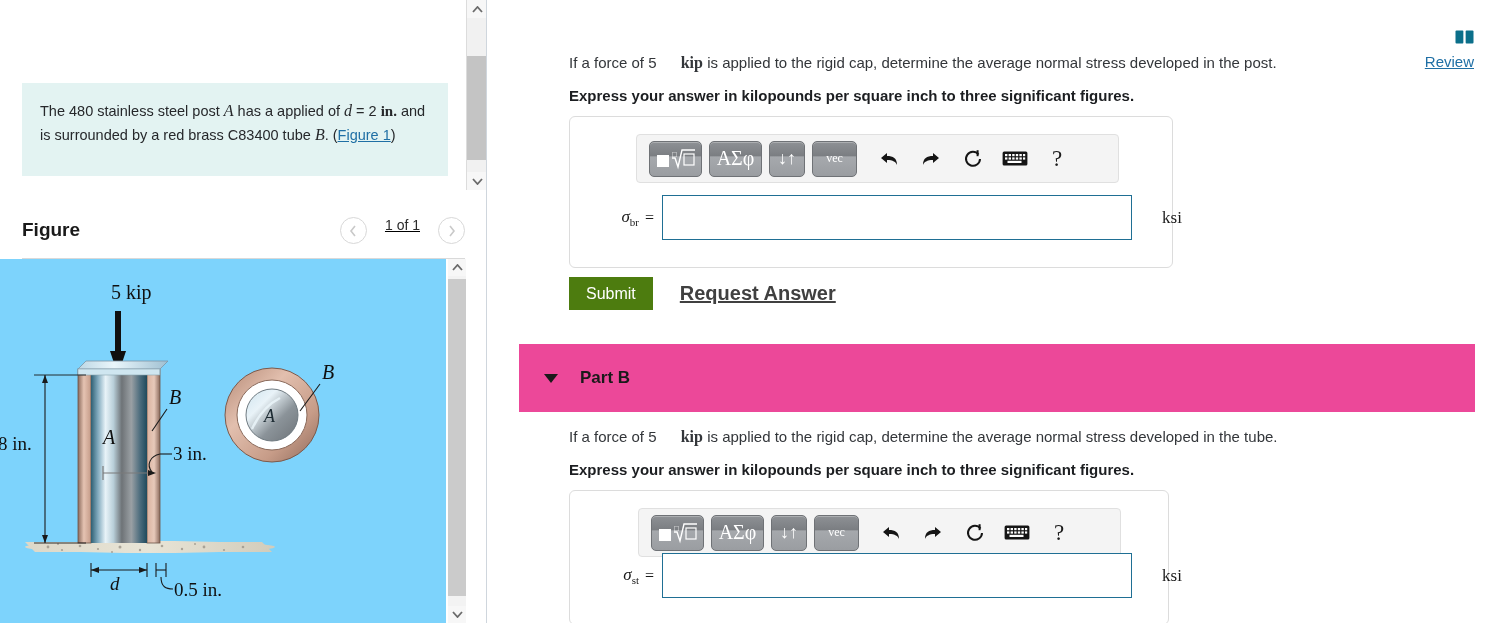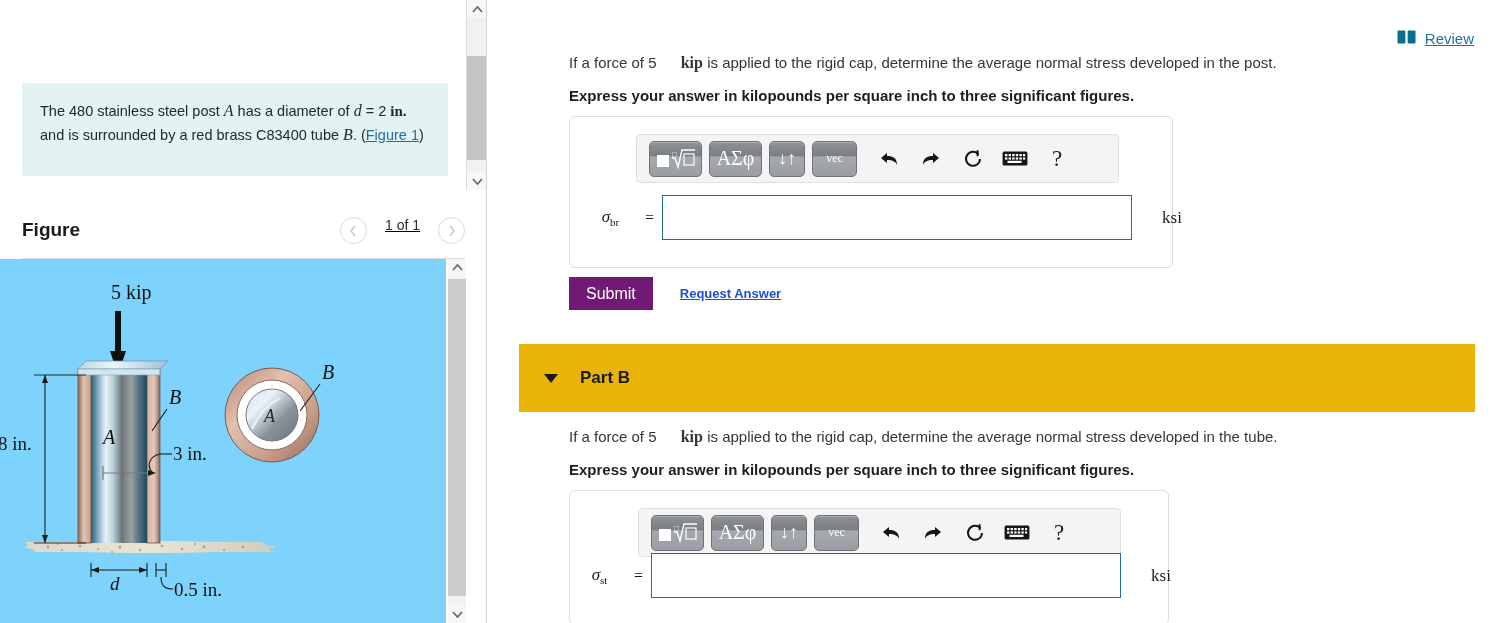--- a/index.html
+++ b/index.html
@@ -102,21 +102,21 @@
   }
 
   
   .right-panel {
     position: absolute; left: 487px; top: 0;
     width: 1015px; height: 623px; background: #fff;
   }
 
   .review-row {
     position: absolute; right: 28px; top: 30px;
-    display: flex; align-items: flex-start; gap: 9px;
+    display: flex; align-items: flex-end; gap: 9px; flex-direction: column;
   }
   .book-icon { display: block; }
   .review-link {
     font-size: 15px; color: #1f6fa5;
     text-decoration: underline; cursor: pointer;
   }
 
   .qtext {
     position: absolute; left: 82px; top: 53px;
     font-size: 15px; color: #33363a; line-height: 1.3;
@@ -170,25 +170,25 @@
     cursor: pointer; color: #1b1b1b;
     margin-left: 8px;
   }
   .help-q { font-size: 23px; color: #1b1b1b; font-family: "Liberation Serif", serif; }
 
   .ans-row {
     position: absolute;
     display: flex; align-items: center;
   }
   .ansrow-a { left: 12px; top: 78px; }
-  .ansrow-b { left: 1px; top: 62px; }
+  .ansrow-b { left: 12px; top: 62px; }
   .sym {
     font-family: "Liberation Serif", serif;
     font-size: 17px; font-style: italic;
-    width: 57px; text-align: center; color: #1a1a1a;
+    width: 57px; text-align: right; color: #1a1a1a;
   }
   .sym sub { font-style: normal; font-size: 11px; }
   .eq { font-family: "Liberation Serif", serif; font-size: 16px; margin: 0 8px 0 6px; color: #1a1a1a; }
   .ansinput {
     width: 470px; height: 45px;
     border: 1px solid #1f6f94;
     background: #fff;
     box-sizing: border-box;
     outline: none;
     font-size: 15px;
@@ -198,40 +198,40 @@
   .unit {
     font-family: "Liberation Serif", serif;
     font-size: 17px; margin-left: 30px; color: #1a1a1a;
   }
 
   .submit-row {
     position: absolute; left: 82px; top: 277px;
     display: flex; align-items: center;
   }
   .submit-btn {
-    background: #701a75;
+    background: #4d7c0f;
     color: #fff;
     border: none;
     font-size: 16px;
     padding: 0 17px;
     height: 33px;
     cursor: pointer;
     font-family: "Liberation Sans", sans-serif;
   }
   .request-link {
     margin-left: 27px;
-    color: #1d4ed8; font-size: 13px; font-weight: bold;
+    color: #404040; font-size: 20px; font-weight: bold;
     text-decoration: underline; cursor: pointer;
   }
 
   .part-header {
     position: absolute;
     left: 32px; top: 344px;
     width: 956px; height: 68px;
-    background: #eab308;
+    background: #ec4899;
     display: flex; align-items: center;
   }
   .caret {
     margin-left: 25px;
     width: 0; height: 0;
     border-left: 7px solid transparent;
     border-right: 7px solid transparent;
     border-top: 9px solid #1a1a1a;
     cursor: pointer;
   }
@@ -247,21 +247,21 @@
 </style>
 </head>
 <body>
 
 <div class="page">
 
   <div class="left-panel">
 
     <div class="infobox">
       <div class="txt">
-        <span>The 480 stainless steel post </span><span class="mathit">A</span><span> has a diameter of </span><span class="mathit">d</span><span> = 2 </span><span class="mathrm" style="font-weight:bold">in.</span><span> and is surrounded by a red brass C83400 tube </span><span class="mathit">B</span><span>. (</span><span class="flink">Figure 1</span><span>)</span>
+        <span>The 480 stainless steel post </span><span class="mathit">A</span><span> has a applied of </span><span class="mathit">d</span><span> = 2 </span><span class="mathrm" style="font-weight:bold">in.</span><span> and is surrounded by a red brass C83400 tube </span><span class="mathit">B</span><span>. (</span><span class="flink">Figure 1</span><span>)</span>
       </div>
     </div>
 
     <div class="figure-head">
       <div class="figure-title">Figure</div>
       <div class="fignav">
         <div class="navbtn">
           <svg width="8" height="12" viewBox="0 0 8 12">
               <polyline points="6,1 2,6 6,11" fill="none" stroke="#c9c9c9" stroke-width="1.6"></polyline>
             </svg>

